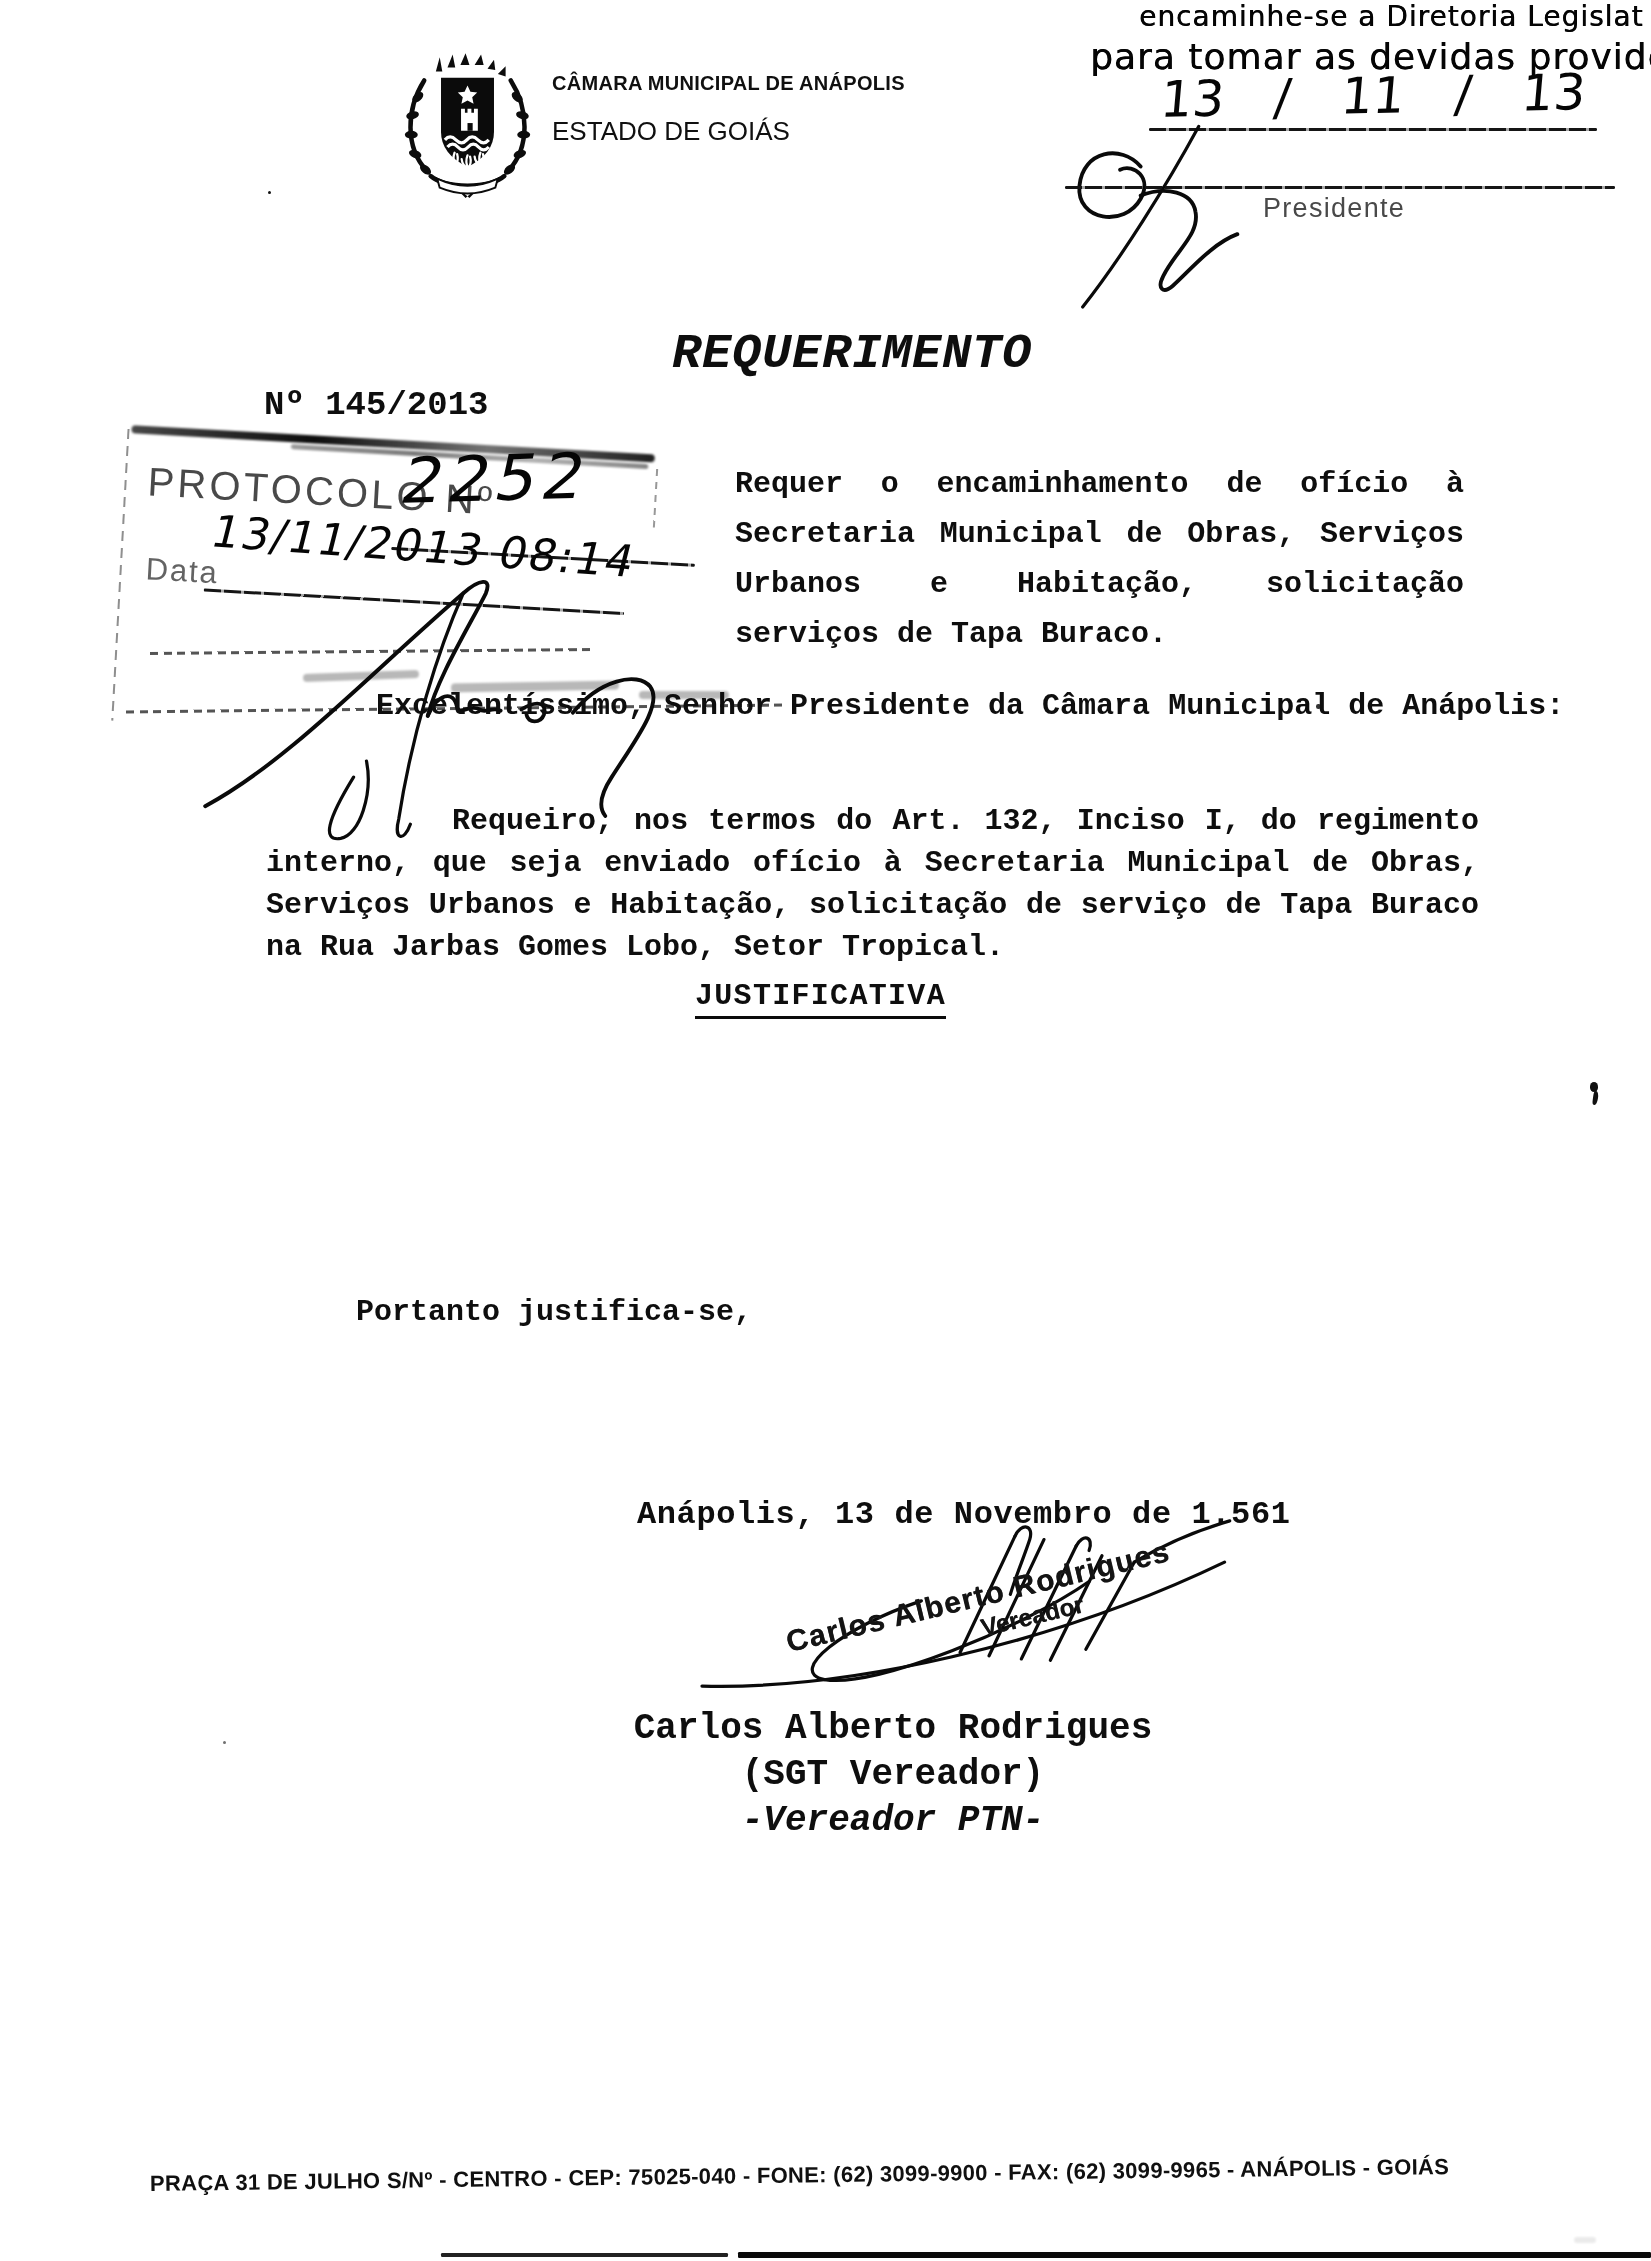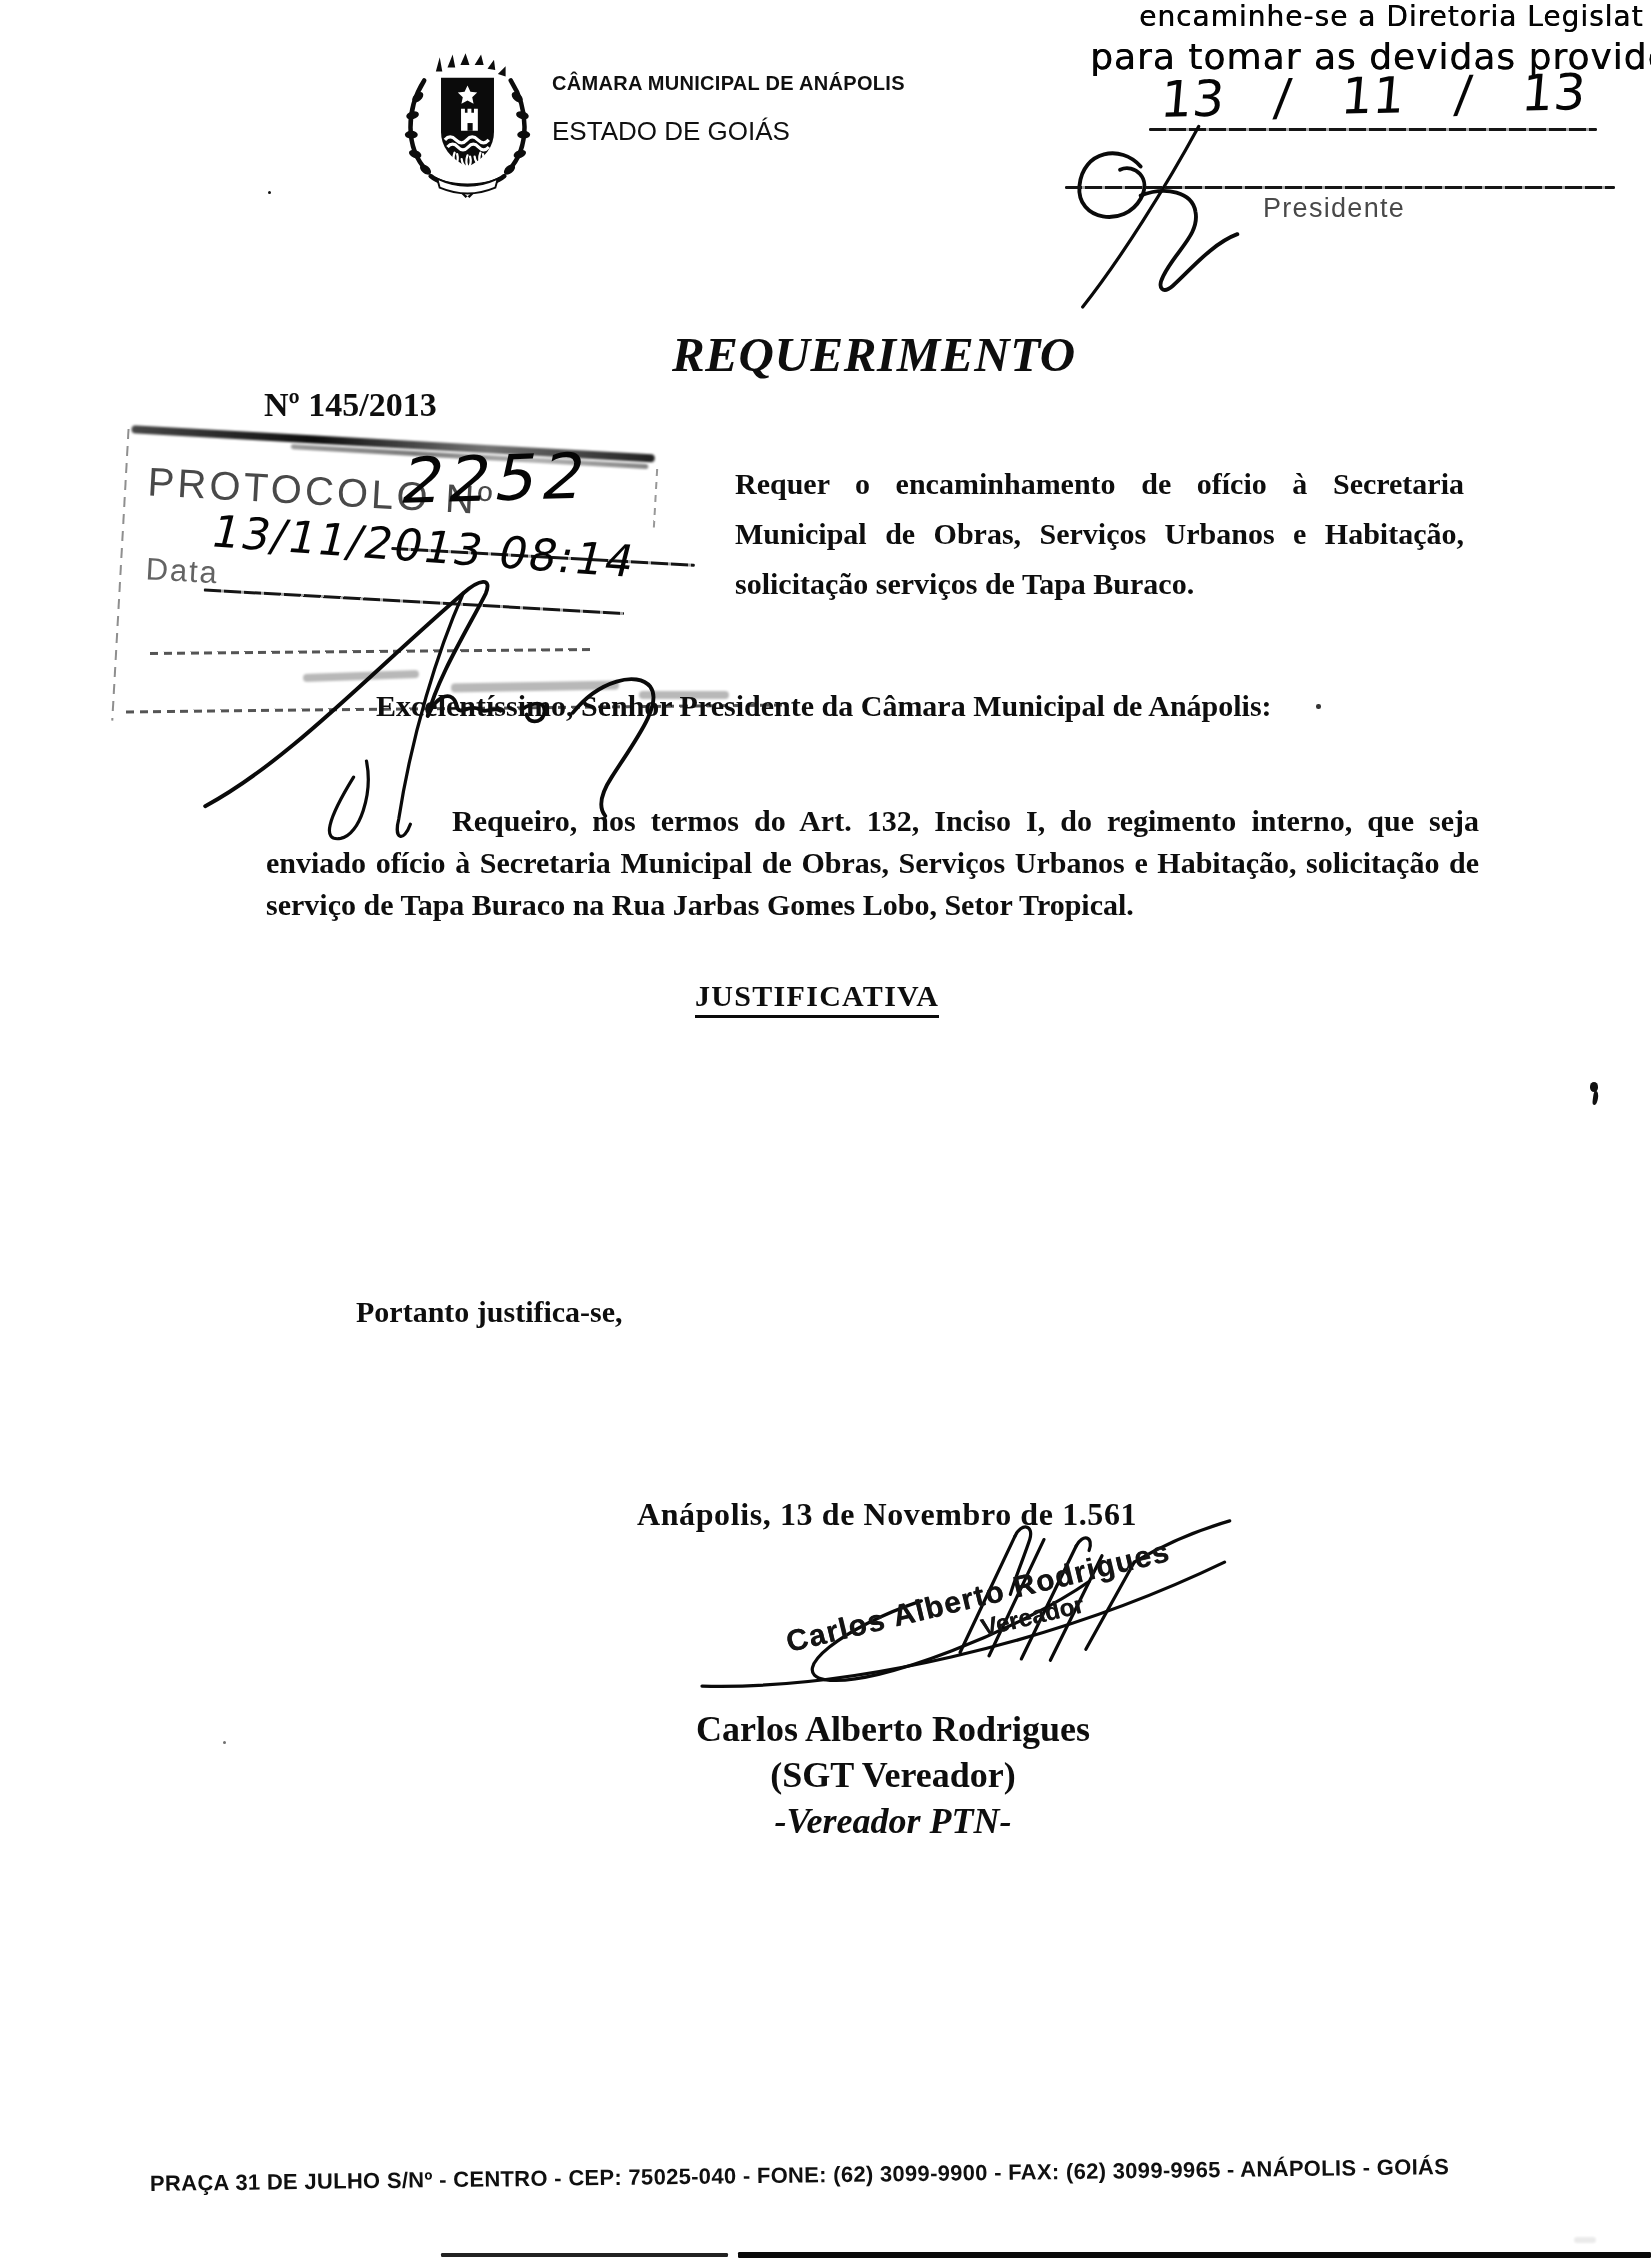--- a/index.html
+++ b/index.html
@@ -5,21 +5,21 @@
   html,body{margin:0;padding:0;background:#ffffff;}
   .page{
     position:relative;
     width:1651px;height:2261px;
     background:#ffffff;
     overflow:hidden;
     font-family:"Liberation Serif","DejaVu Serif",serif;
     color:#0d0d0d;
   }
   .abs{position:absolute;}
-  .serifb{font-family:Liberation Serif, serif;font-weight:700;color:#0e0e0e;}
+  .serifb{font-family:Liberation Mono, monospace;font-weight:700;color:#0e0e0e;}
   .sansb{font-family:"Liberation Sans","DejaVu Sans",sans-serif;font-weight:700;color:#101010;}
   .hand{font-family:"DejaVu Sans",sans-serif;color:#050505;}
   .stampink{color:#222;opacity:.82;font-family:"Liberation Sans","DejaVu Sans",sans-serif;}
   .justify{text-align:justify;text-align-last:left;}
   .roughline{height:2.6px;background-image:repeating-linear-gradient(90deg,#151515 0 17px,rgba(0,0,0,.35) 17px 20px);border-radius:1.3px;}
   .dotline{height:2.6px;background-image:repeating-linear-gradient(90deg,#2a2a2a 0 8.4px,transparent 8.4px 13.5px);opacity:.8;}
   .smudge{background:linear-gradient(90deg,rgba(0,0,0,.72),rgba(0,0,0,.95) 35%,rgba(0,0,0,.55) 68%,rgba(0,0,0,.88));filter:blur(0.8px);border-radius:3.9px;}
   .speck{background:#111;border-radius:50%;}
   .graysmudge{background:rgba(0,0,0,.28);filter:blur(1.3px);border-radius:3.9px;}
   svg.sig path{fill:none;stroke:#0a0a0a;stroke-linecap:round;stroke-linejoin:round;}

